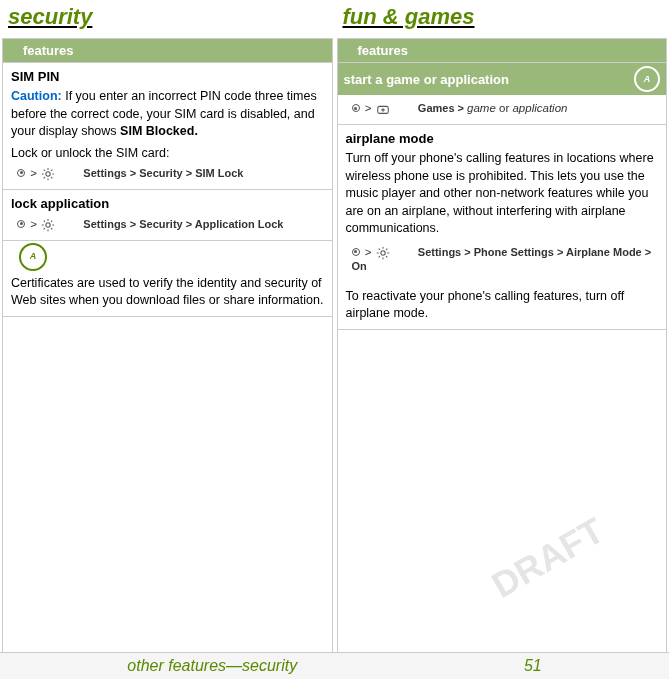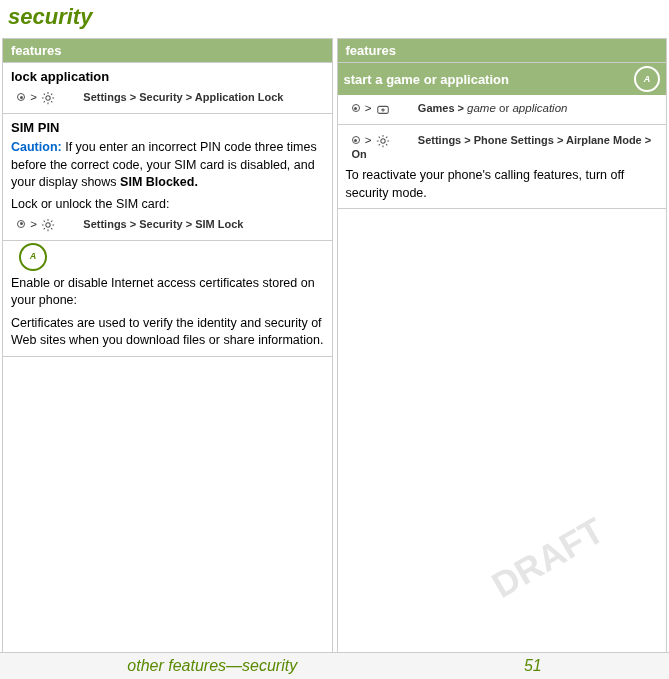--- a/index.html
+++ b/index.html
@@ -8,20 +8,21 @@
       height: 679px;
       font-family: Arial, Helvetica, sans-serif;
       font-size: 13px;
       background: #fff;
       overflow: hidden;
     }
 
     .page-title-bar {
       display: flex;
       width: 100%;
+      text-decoration: underline;
     }
 
     .section-title {
       font-size: 22px;
       font-weight: bold;
       color: #5a8a00;
       padding: 4px 8px 6px 8px;
       flex: 1;
       font-style: italic;
     }
@@ -45,21 +46,21 @@
       flex: 1;
       border: 1px solid #ccc;
       margin: 2px;
       font-size: 12.5px;
     }
 
     .col-header {
       background: #9ab87a;
       color: #fff;
       font-weight: bold;
-      padding: 4px 8px;
+      padding: 4px 20px;
       font-size: 13px;
       border-bottom: 1px solid #ccc;
     }
 
     .section-row {
       border-bottom: 1px solid #ccc;
       padding: 6px 8px;
     }
 
     .section-row-title {
@@ -176,39 +177,27 @@
       pointer-events: none;
     }
   </style>
 </head>
 <body>
 
 <div style="position:relative; width:669px; height:679px;">
 
   <div class="page-title-bar">
     <div class="section-title">security</div>
+    <div class="section-title-right">fun &amp; games</div>
   </div>
 
   <div class="two-col">
 
     <div class="col">
       <div class="col-header">features</div>
-
-      <div class="section-row">
-        <div class="section-row-title">lock application</div>
-        <div class="nav-path">
-          <span class="nav-bullet"></span>
-          <span> &gt; </span>
-          <svg class="gear-icon" viewBox="0 0 16 16">
-            <circle cx="8" cy="8" r="2.5" fill="none" stroke="#555" stroke-width="1.2"></circle>
-            <path d="M8 1v2M8 13v2M1 8h2M13 8h2M3.05 3.05l1.42 1.42M11.53 11.53l1.42 1.42M3.05 12.95l1.42-1.42M11.53 4.47l1.42-1.42" stroke="#555" stroke-width="1.2" fill="none"></path>
-          </svg>
-          <span class="bold-path">Settings &gt; Security &gt; Application Lock</span>
-        </div>
-      </div>
 
       <div class="section-row">
         <div class="section-row-title">SIM PIN</div>
         <p style="margin-bottom:5px; line-height:1.4;">
           <span class="caution-label">Caution:</span>
           <span> If you enter an incorrect PIN code three times before the correct code, your SIM card is disabled, and your display shows </span>
           <span class="sim-blocked">SIM Blocked.</span>
         </p>
         <p style="margin-bottom:4px;">Lock or unlock the SIM card:</p>
         <div class="nav-path">
@@ -216,26 +205,38 @@
           <span> &gt; </span>
           <svg class="gear-icon" viewBox="0 0 16 16">
             <circle cx="8" cy="8" r="2.5" fill="none" stroke="#555" stroke-width="1.2"></circle>
             <path d="M8 1v2M8 13v2M1 8h2M13 8h2M3.05 3.05l1.42 1.42M11.53 11.53l1.42 1.42M3.05 12.95l1.42-1.42M11.53 4.47l1.42-1.42" stroke="#555" stroke-width="1.2" fill="none"></path>
           </svg>
           <span class="bold-path">Settings &gt; Security &gt; SIM Lock</span>
         </div>
       </div>
 
       <div class="section-row">
+        <div class="section-row-title">lock application</div>
+        <div class="nav-path">
+          <span class="nav-bullet"></span>
+          <span> &gt; </span>
+          <svg class="gear-icon" viewBox="0 0 16 16">
+            <circle cx="8" cy="8" r="2.5" fill="none" stroke="#555" stroke-width="1.2"></circle>
+            <path d="M8 1v2M8 13v2M1 8h2M13 8h2M3.05 3.05l1.42 1.42M11.53 11.53l1.42 1.42M3.05 12.95l1.42-1.42M11.53 4.47l1.42-1.42" stroke="#555" stroke-width="1.2" fill="none"></path>
+          </svg>
+          <span class="bold-path">Settings &gt; Security &gt; Application Lock</span>
+        </div>
+      </div>
+
+      <div class="section-row">
         <div class="section-row-title" style="display:flex;align-items:flex-start;justify-content:space-between;">
           <span class="java-badge" style="font-size:9px; font-style:italic; color:#5a8a00; border-color:#5a8a00; float:right; width:28px; height:28px; border-radius:50%; border:2px solid #5a8a00; display:inline-flex; align-items:center; justify-content:center; margin-left:8px; flex-shrink:0;">
             <span style="font-size:9px; font-style:italic; font-weight:bold; line-height:1;">A</span>
           </span>
         </div>
-        <p style="margin-bottom:5px; line-height:1.4;">Enable or disable Internet access certificates stored on your phone:</p>
         <p style="line-height:1.4;">Certificates are used to verify the identity and security of Web sites when you download files or share information.</p>
       </div>
     </div>
 
     <div class="col">
       <div class="col-header">features</div>
 
       <div class="section-row">
         <div class="section-row-title-highlight" style="display:flex; justify-content:space-between; align-items:center;">
           <span>start a game or application</span>
@@ -246,30 +247,32 @@
           <span> &gt; </span>
           <svg class="gear-icon" viewBox="0 0 16 16">
             <rect x="2" y="5" width="12" height="8" rx="2" fill="none" stroke="#555" stroke-width="1.2"></rect>
             <path d="M6 9h4M8 7v4" stroke="#555" stroke-width="1.2"></path>
           </svg>
           <span class="bold-path">Games &gt; </span><span class="italic-text">game</span><span> or </span><span class="italic-text">application</span>
         </div>
       </div>
 
       <div class="section-row">
-        <div class="nav-path" style="margin-bottom:5px;">
+        <div class="section-row-title">airplane mode</div>
+        <p style="margin-bottom:5px; line-height:1.4;">Turn off your phone's calling features in locations where wireless phone use is prohibited. This lets you use the music player and other non-network features while you are on an airplane, without interfering with airplane communications.</p>
+        <div class="nav-path" style="margin-bottom:14px;">
           <span class="nav-bullet"></span>
           <span> &gt; </span>
           <svg class="gear-icon" viewBox="0 0 16 16">
             <circle cx="8" cy="8" r="2.5" fill="none" stroke="#555" stroke-width="1.2"></circle>
             <path d="M8 1v2M8 13v2M1 8h2M13 8h2M3.05 3.05l1.42 1.42M11.53 11.53l1.42 1.42M3.05 12.95l1.42-1.42M11.53 4.47l1.42-1.42" stroke="#555" stroke-width="1.2" fill="none"></path>
           </svg>
           <span class="bold-path">Settings &gt; Phone Settings &gt; Airplane Mode &gt; On</span>
         </div>
-        <p style="line-height:1.4;">To reactivate your phone's calling features, turn off security mode.</p>
+        <p style="line-height:1.4;">To reactivate your phone's calling features, turn off airplane mode.</p>
       </div>
     </div>
 
   </div>
 
   <div class="bottom-bar">
     <span>other features—security</span>
     &nbsp;&nbsp;&nbsp;&nbsp;&nbsp;&nbsp;&nbsp;&nbsp;&nbsp;&nbsp;&nbsp;&nbsp;&nbsp;&nbsp;&nbsp;&nbsp;&nbsp;&nbsp;&nbsp;&nbsp;&nbsp;&nbsp;&nbsp;&nbsp;&nbsp;&nbsp;&nbsp;&nbsp;&nbsp;&nbsp;&nbsp;&nbsp;&nbsp;&nbsp;&nbsp;&nbsp;&nbsp;&nbsp;&nbsp;&nbsp;&nbsp;&nbsp;&nbsp;&nbsp;&nbsp;&nbsp;&nbsp;&nbsp;&nbsp;
     <span>51</span>
   </div>

